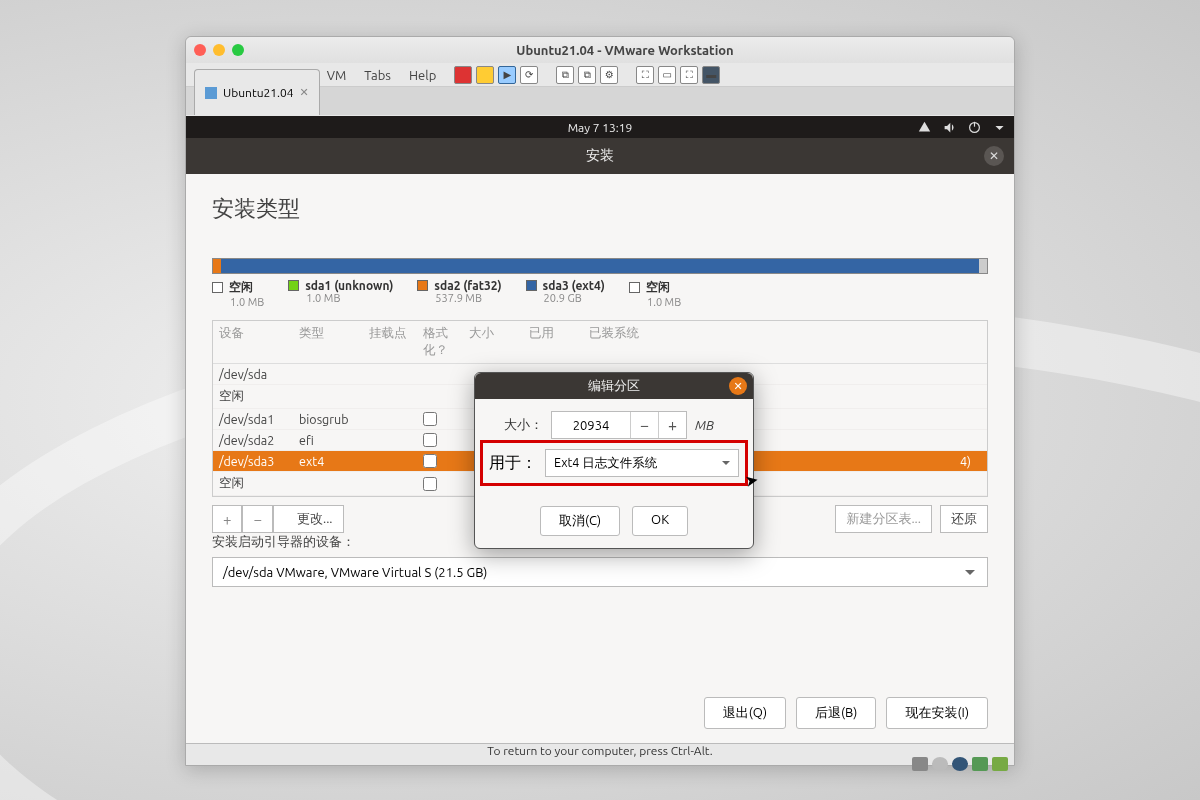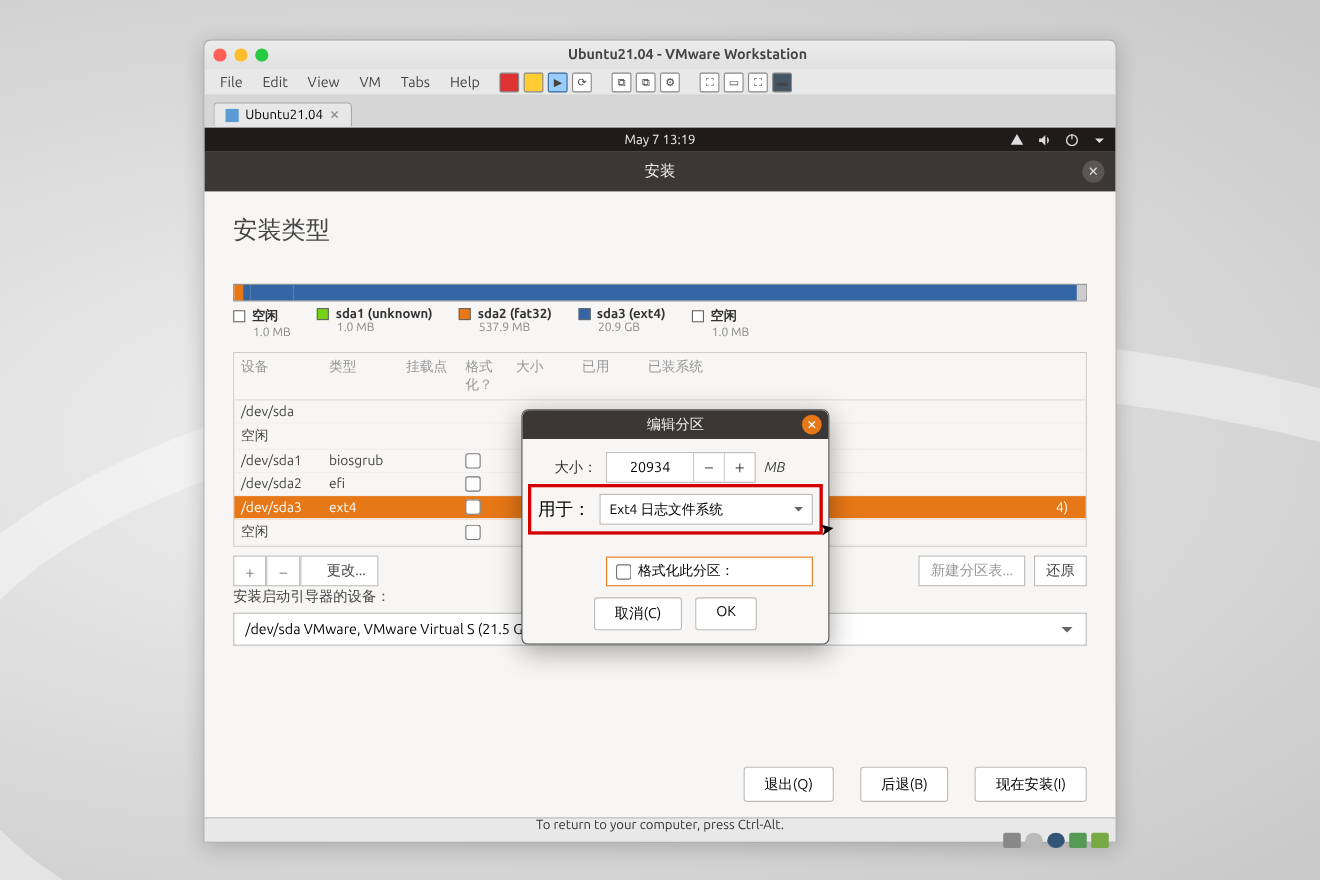--- a/index.html
+++ b/index.html
@@ -13,21 +13,21 @@
 .tr-red{background:#ff5f57;} .tr-yellow{background:#ffbd2e;} .tr-green{background:#28ca42;}
 .titlebar .title { flex:1; text-align:center; font-size:13px; font-weight:bold; color:#444; }
 
 .menubar { height:24px; background:#e8e8e8; display:flex; align-items:center; gap:2px; padding:2px 6px; font-size:13px; color:#444; border-bottom:1px solid #ccc;}
 .menubar span { padding:2px 8px; cursor:default; }
 .toolbar-icons { display:flex; gap:4px; margin-left:8px; align-items:center;}
 .tb-icon { width:18px; height:18px; border:1px solid #888; border-radius:2px; display:flex; align-items:center;justify-content:center; font-size:10px; background:#fff;}
 .tb-red{background:#d33;} .tb-yellow{background:#fc3;} .tb-play{background:#9cf;border:1px solid #369;} .tb-refresh{background:#fff;}
 
 .tabbar { height:28px; background:#d6d6d6; display:flex; align-items:flex-end; padding-left:8px;}
-.tab { background:#e8e8e8; border:1px solid #aaa; border-bottom:none; padding:4px 10px; font-size:12px; border-radius:4px 4px 0 0; display:flex; align-items:center; gap:6px;}
+.tab { background:#e8e8e8; border:1px solid #aaa; border-bottom:none; padding:16px 10px; font-size:12px; border-radius:4px 4px 0 0; display:flex; align-items:center; gap:6px;}
 .tab .x { color:#888; font-size:11px;}
 .tab .ico { width:12px; height:12px; background:#5b9bd5; display:inline-block;}
 
 .guest { position:absolute; top:79px; left:0; right:0; bottom:22px; background:#f7f6f5;}
 .ubuntu-top { height:22px; background:#1e1b1a; color:#eee; display:flex; align-items:center; font-size:12px; position:relative;}
 .ubuntu-top .datetime { position:absolute; left:50%; transform:translateX(-50%);}
 .ubuntu-top .tray { position:absolute; right:8px; display:flex; gap:12px; align-items:center;}
 .tray svg { width:13px; height:13px; fill:#ddd;}
 
 .install-titlebar { height:36px; background:#3b3734; color:#eee; display:flex; align-items:center; justify-content:center; font-size:14px; position:relative;}
@@ -59,21 +59,21 @@
 .tbl-btns .b { border:1px solid #bbb; background:#fff; height:28px; min-width:30px; padding:0 10px; font-size:15px; display:flex;align-items:center;justify-content:center; color:#888;}
 .tbl-btns .b.change{font-size:13px;color:#444;padding-left:23px;}
 .tbl-btns .spacer{flex:1;}
 .tbl-btns .b.right{font-size:13px;color:#999; margin-left:8px;}
 .tbl-btns .b.restore{color:#444;}
 
 .boot-label { font-size:13px; color:#444; }
 .boot-select { margin-top:6px; border:1px solid #bbb; background:#fff; height:30px; display:flex; align-items:center; padding:0 10px; font-size:13px; position:relative;}
 .boot-select::after { content:""; position:absolute; right:12px; top:12px; border:5px solid transparent; border-top-color:#666;}
 
-.bottom-btns { position:absolute; right:26px; bottom:14px; display:flex; gap:24px;text-align:right;}
+.bottom-btns { position:absolute; right:26px; bottom:14px; display:flex; gap:10px;text-align:right;}
 .bottom-btns .b { border:1px solid #bbb; background:#fff; padding:6px 18px; font-size:13px; border-radius:3px;}
 
 
 .dlg { position:absolute; left:474px; top:372px; width:280px; background:#f7f6f5; border:1px solid #555; border-radius:6px; box-shadow:0 6px 24px rgba(0,0,0,0.35); z-index:10;}
 .dlg-title { height:26px; background:#3b3734; color:#eee; border-radius:6px 6px 0 0; position:relative; display:flex;align-items:center;justify-content:center; font-size:13px;}
 .dlg-title .x { position:absolute; right:6px; width:18px;height:18px; background:#e77817; border-radius:50%; color:#fff; font-size:11px; display:flex;align-items:center;justify-content:center;}
 .dlg-body { padding:12px 14px 12px 14px;}
 .dlg-row { display:flex; align-items:center; margin-bottom:10px; gap:8px;}
 .dlg-row .lbl { width:54px; text-align:right; font-size:13px; color:#333;}
 .spinner { display:flex; border:1px solid #bbb; height:28px; background:#fff;}
@@ -313,24 +313,20 @@
         <div class="sp-b">+</div>
       </div>
       <span class="unit">MB</span>
     </div>
     <div class="highlight">
       <div class="lbl" style="width:48px">用于：</div>
       <div class="dd">
           <span>Ext4 日志文件系统</span>
         </div>
     </div>
-    <div class="fmt-row">
-      <input type="checkbox" style="">
-      <span>格式化此分区：</span>
-    </div>
     <div class="dlg-btns">
       <div class="b">取消(C)</div>
       <div class="b">OK</div>
     </div>
   </div>
 </div>
 
 <div class="cursor">➤</div>
 
 </body></html>

